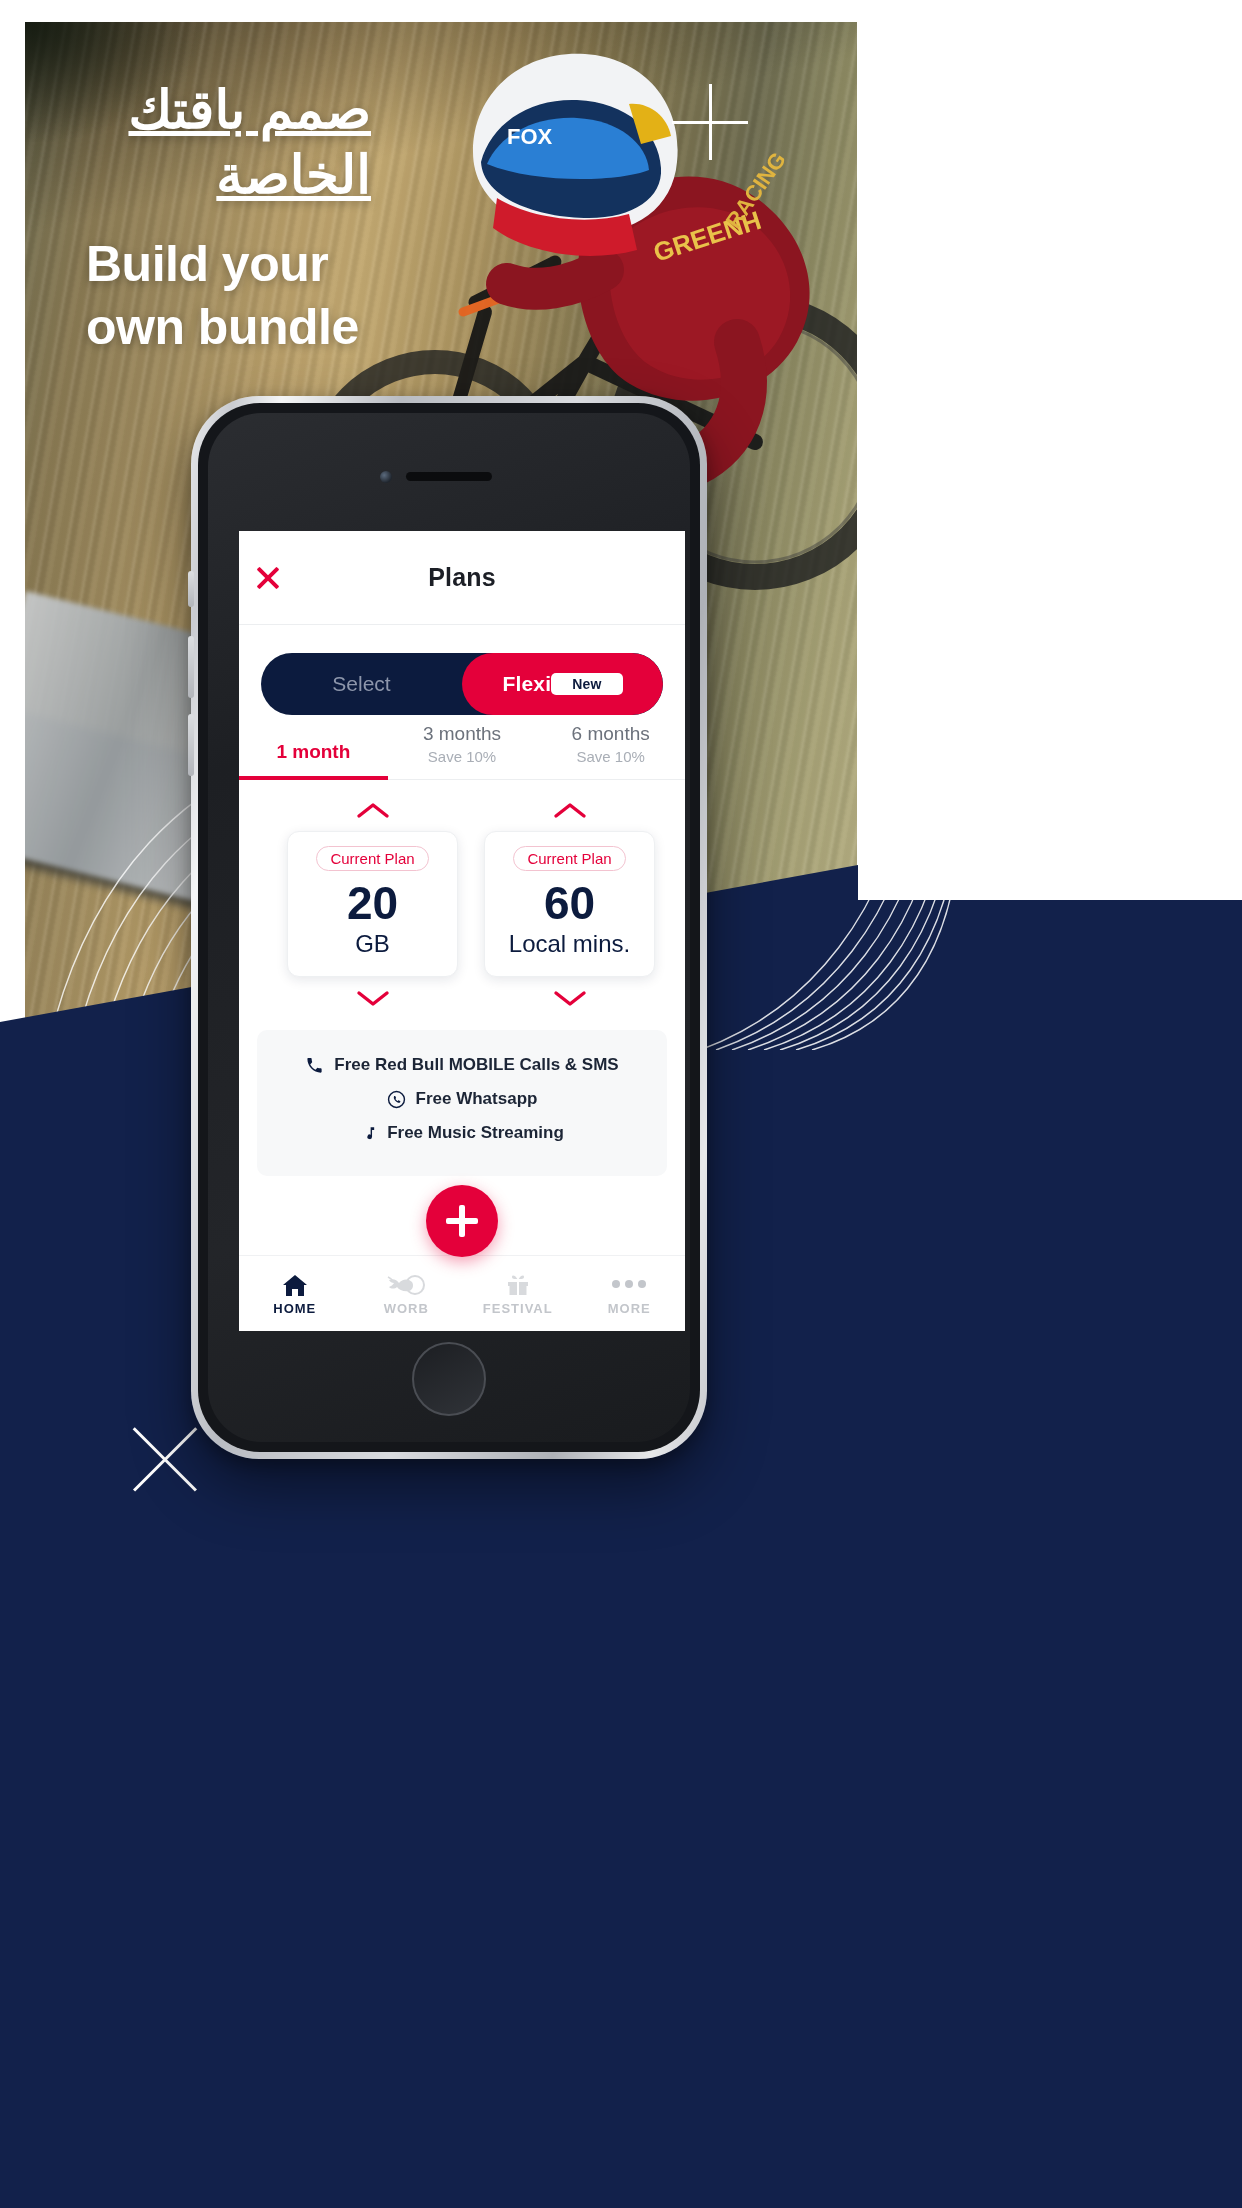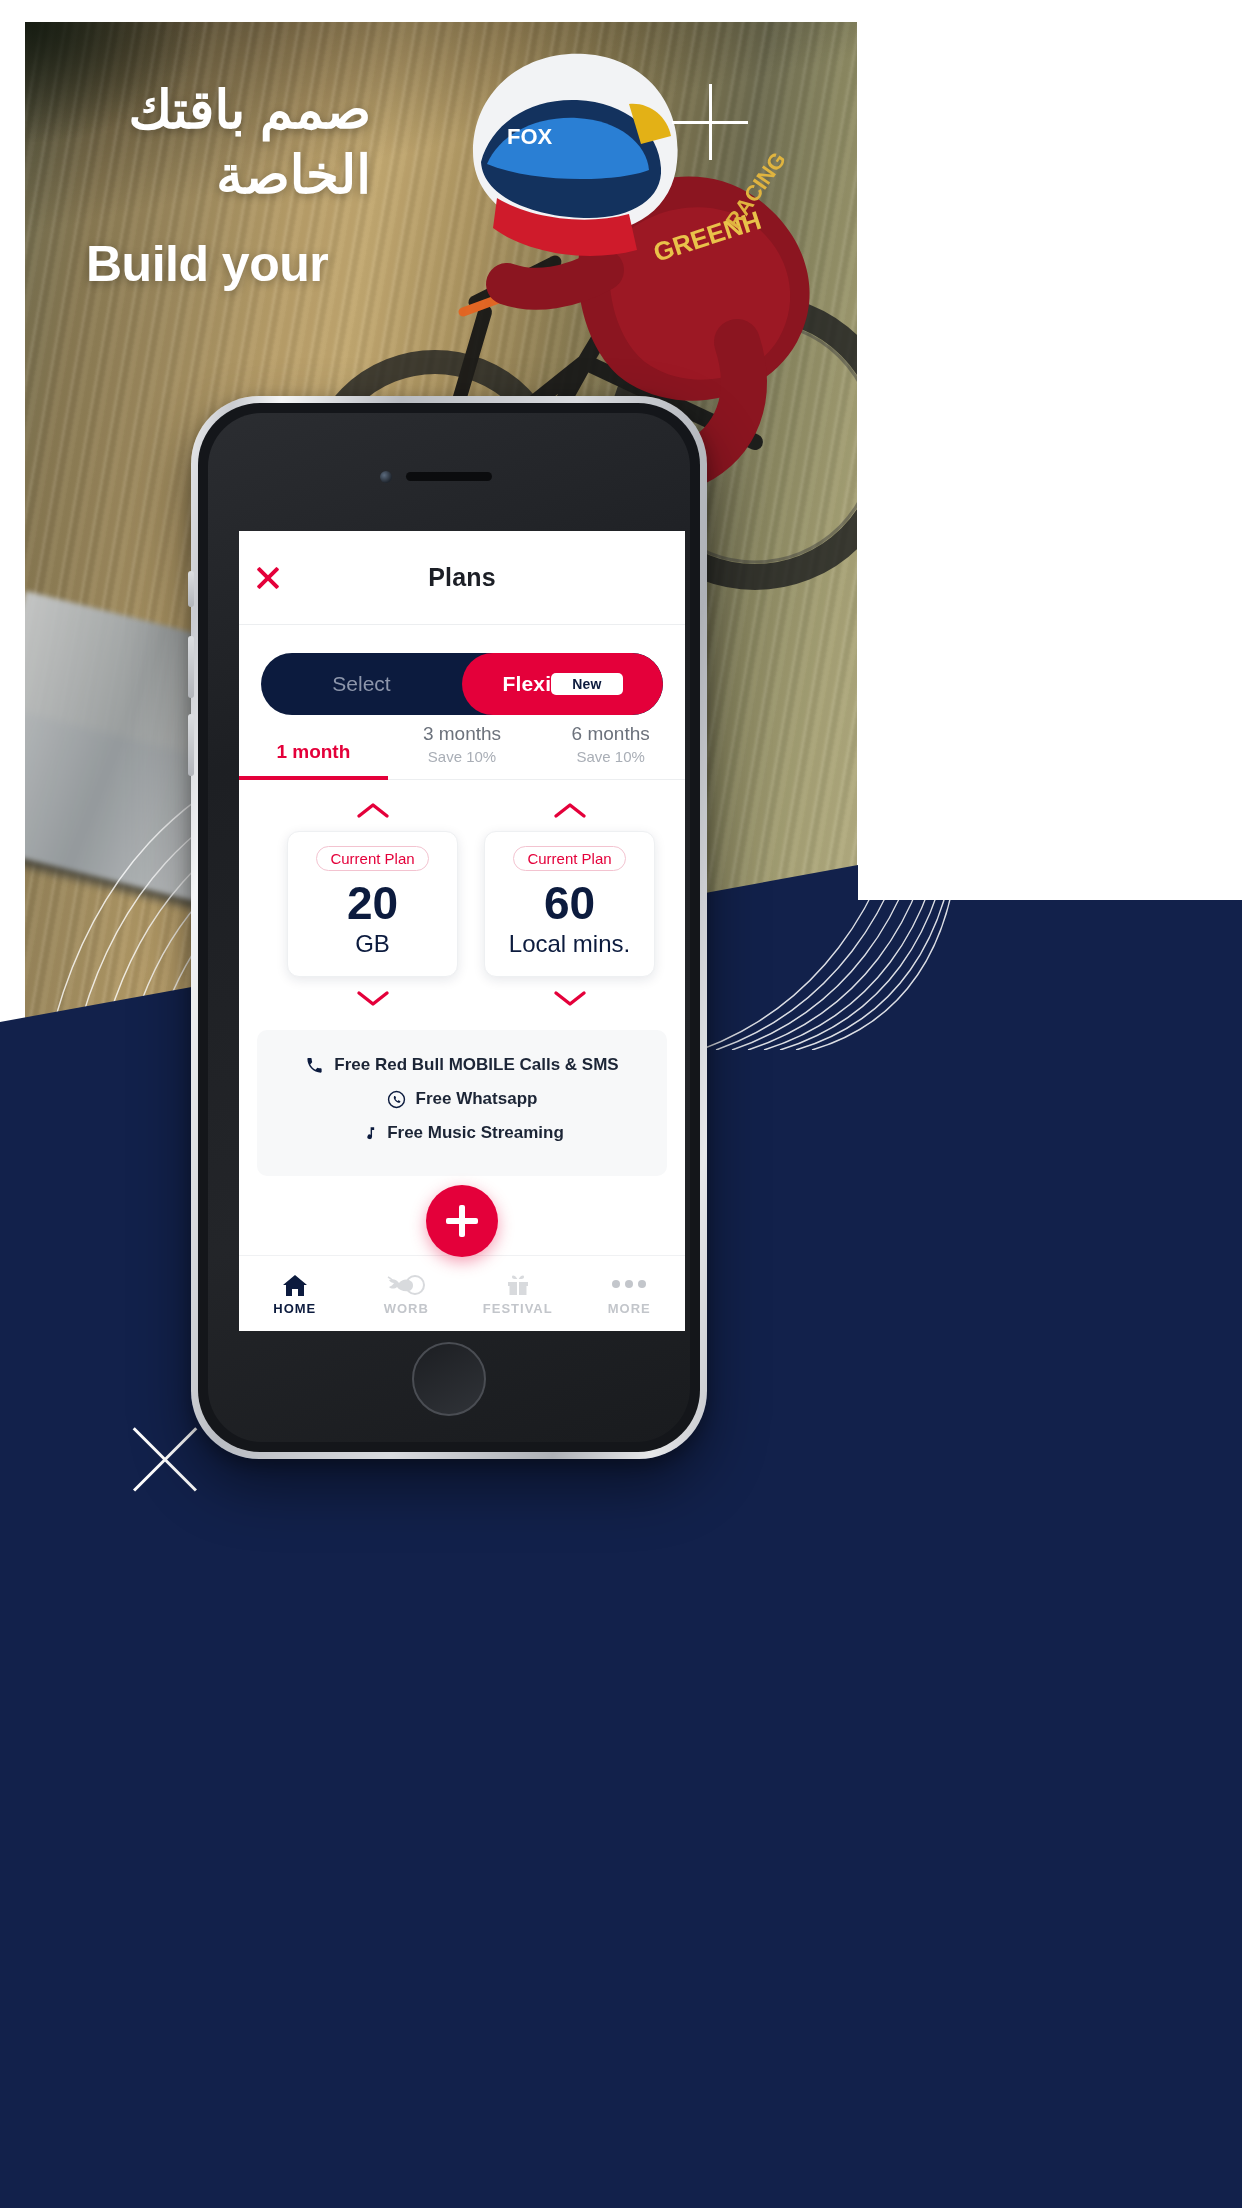--- a/index.html
+++ b/index.html
@@ -76,20 +76,21 @@
     background:#ffffff;
   }
 
   
   .headings { position:absolute; left:86px; top:78px; width:520px; z-index:6; }
   .h-ar {
     color:#ffffff; font-size:53px; line-height:1.22; font-weight:700;
     direction:rtl; text-align:right; letter-spacing:0px;
     text-shadow:0 2px 10px rgba(0,0,0,.28);
     width:285px;
+    text-decoration:underline;
   }
   .h-en {
     color:#ffffff; font-size:50px; line-height:1.26; font-weight:700;
     margin-top:26px; letter-spacing:-.5px;
     text-shadow:0 2px 10px rgba(0,0,0,.28);
   }
 
   
   .plusmark { position:absolute; left:672px; top:84px; width:76px; height:76px; z-index:6; }
   .plusmark:before, .plusmark:after {
@@ -352,20 +353,21 @@
         <path d="M96 440 C190 412 252 336 260 196"></path>
         <path d="M112 440 C200 414 256 342 260 212"></path>
       </g>
     </svg>
   </div>
 
   <div class="headings">
     <div class="h-ar">صمم باقتك الخاصة</div>
     <div class="h-en">
       <div>Build your</div>
+      <div>own bundle</div>
     </div>
   </div>
 
   <div class="plusmark"></div>
   <div class="xmark"></div>
 
   <div class="phone">
     <div class="phone-body"></div>
     <div class="sidebtn sb1"></div>
     <div class="sidebtn sb2"></div>

